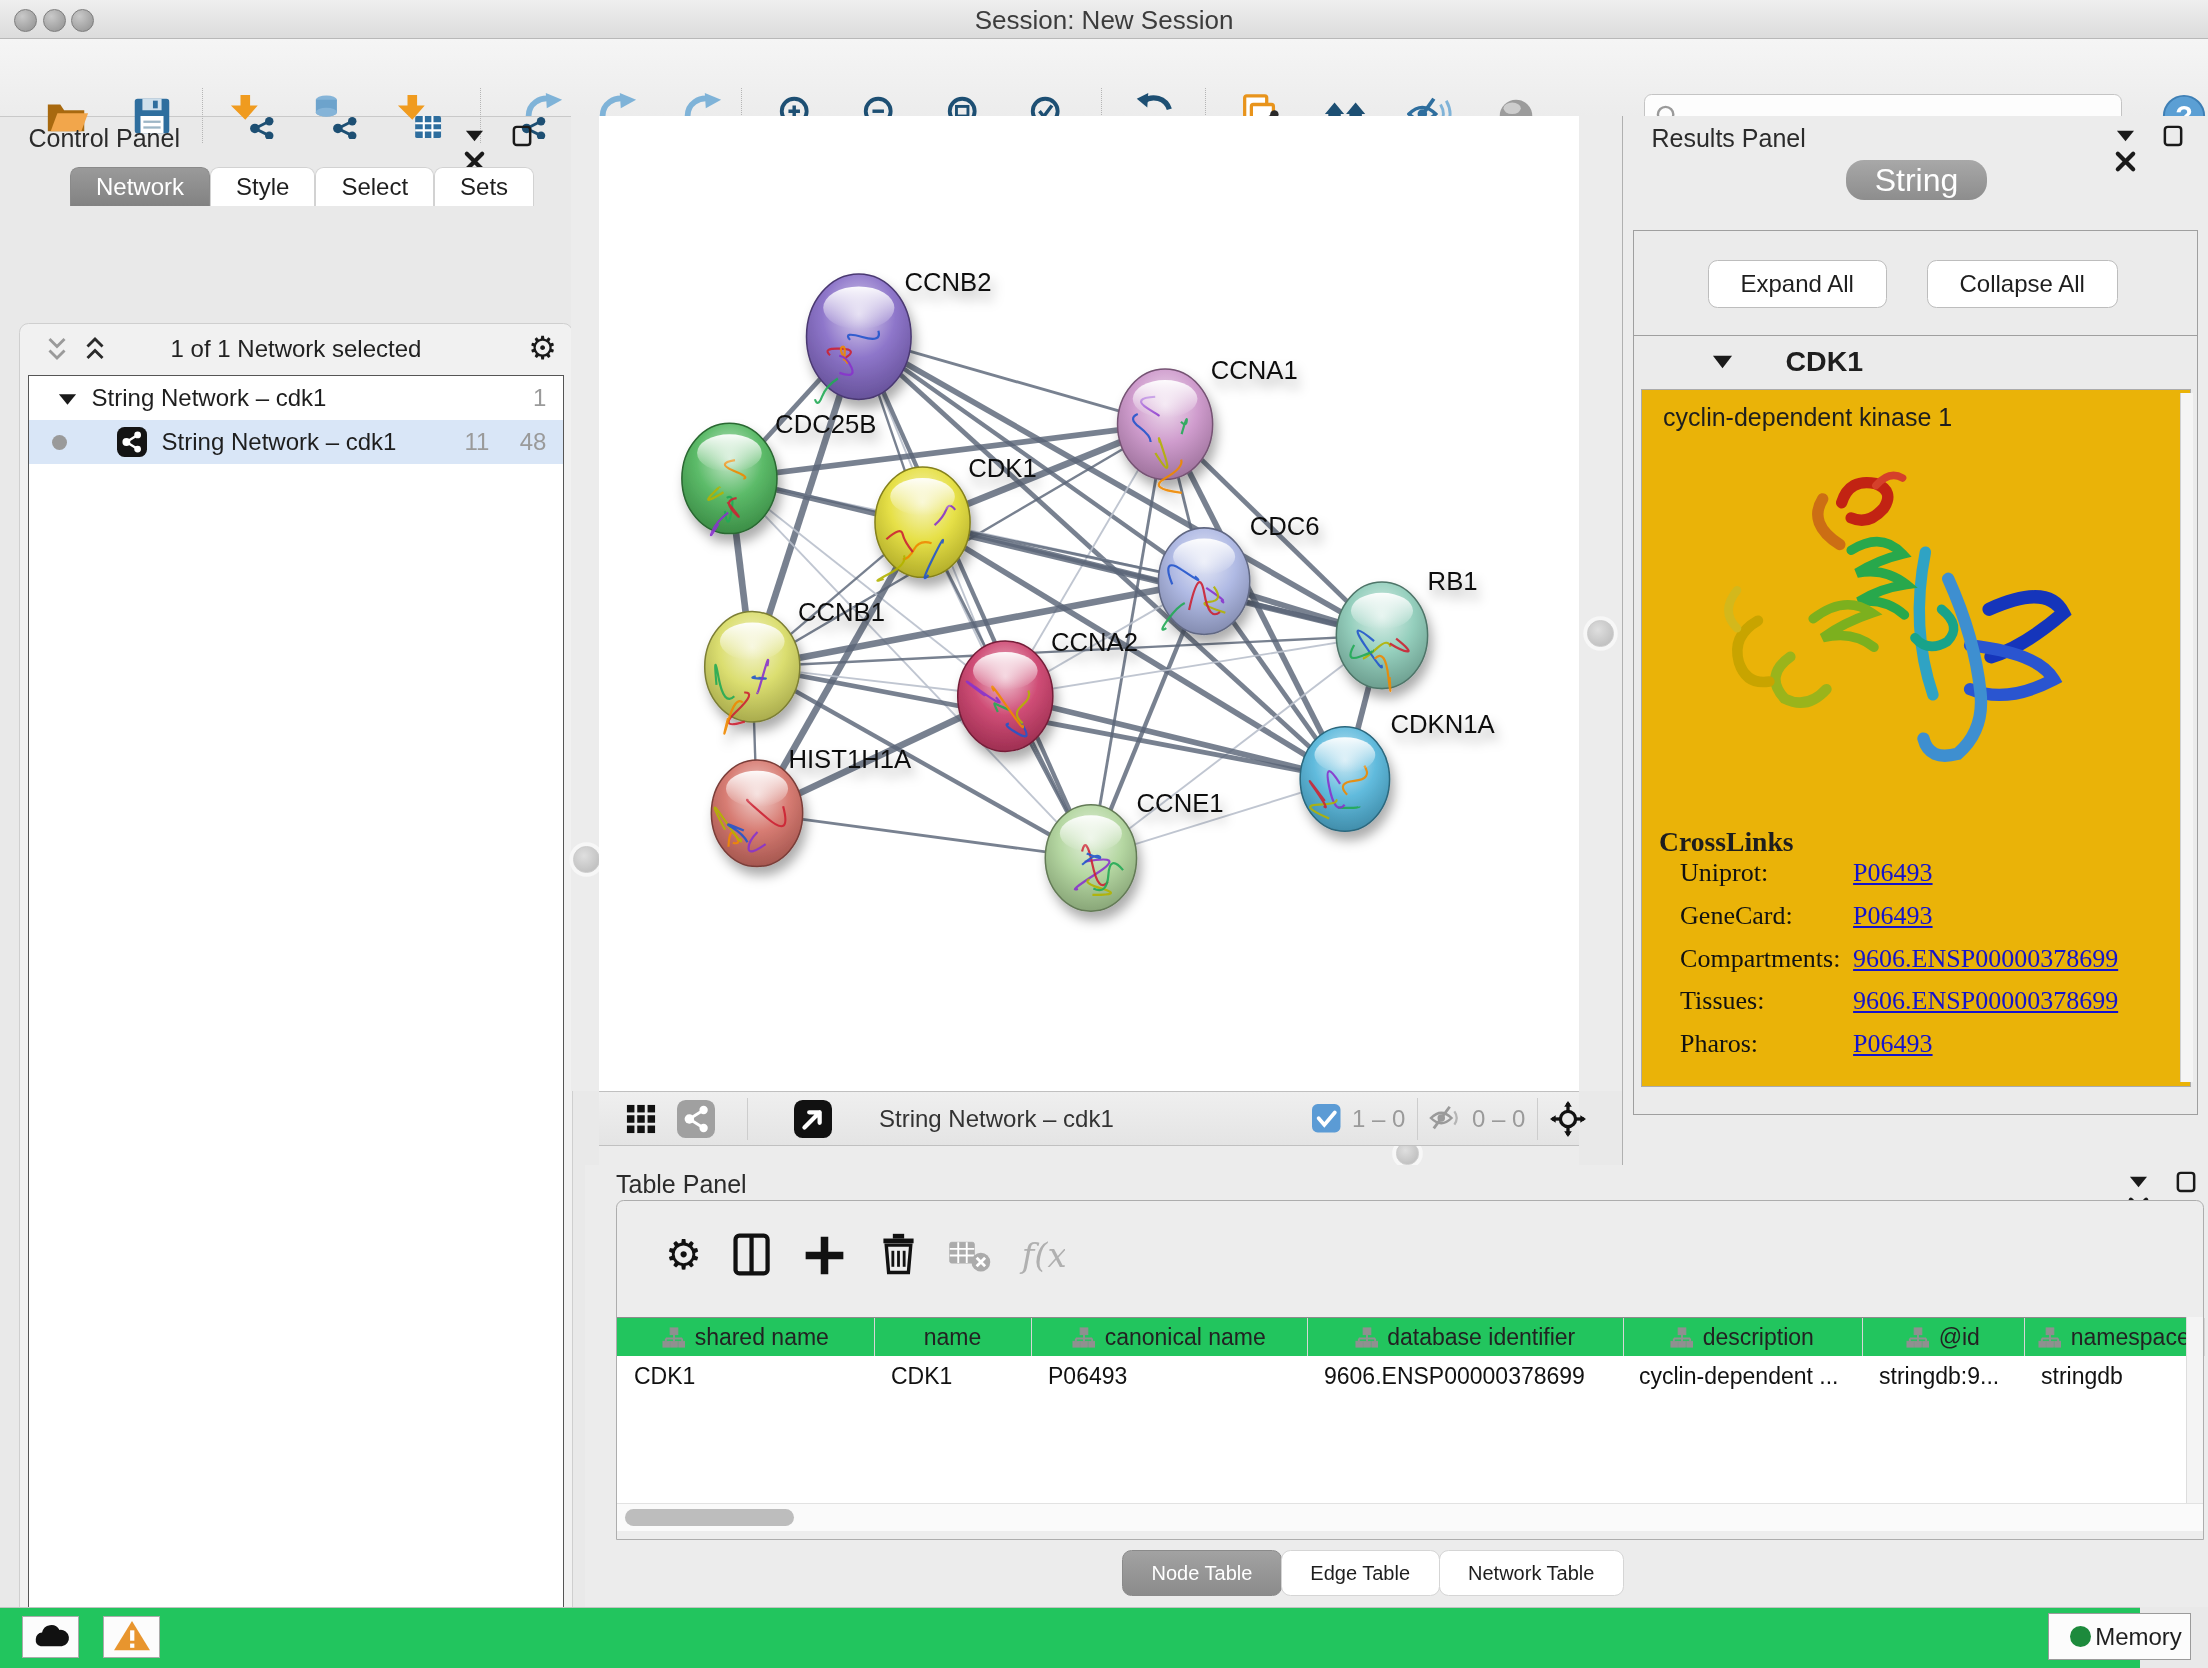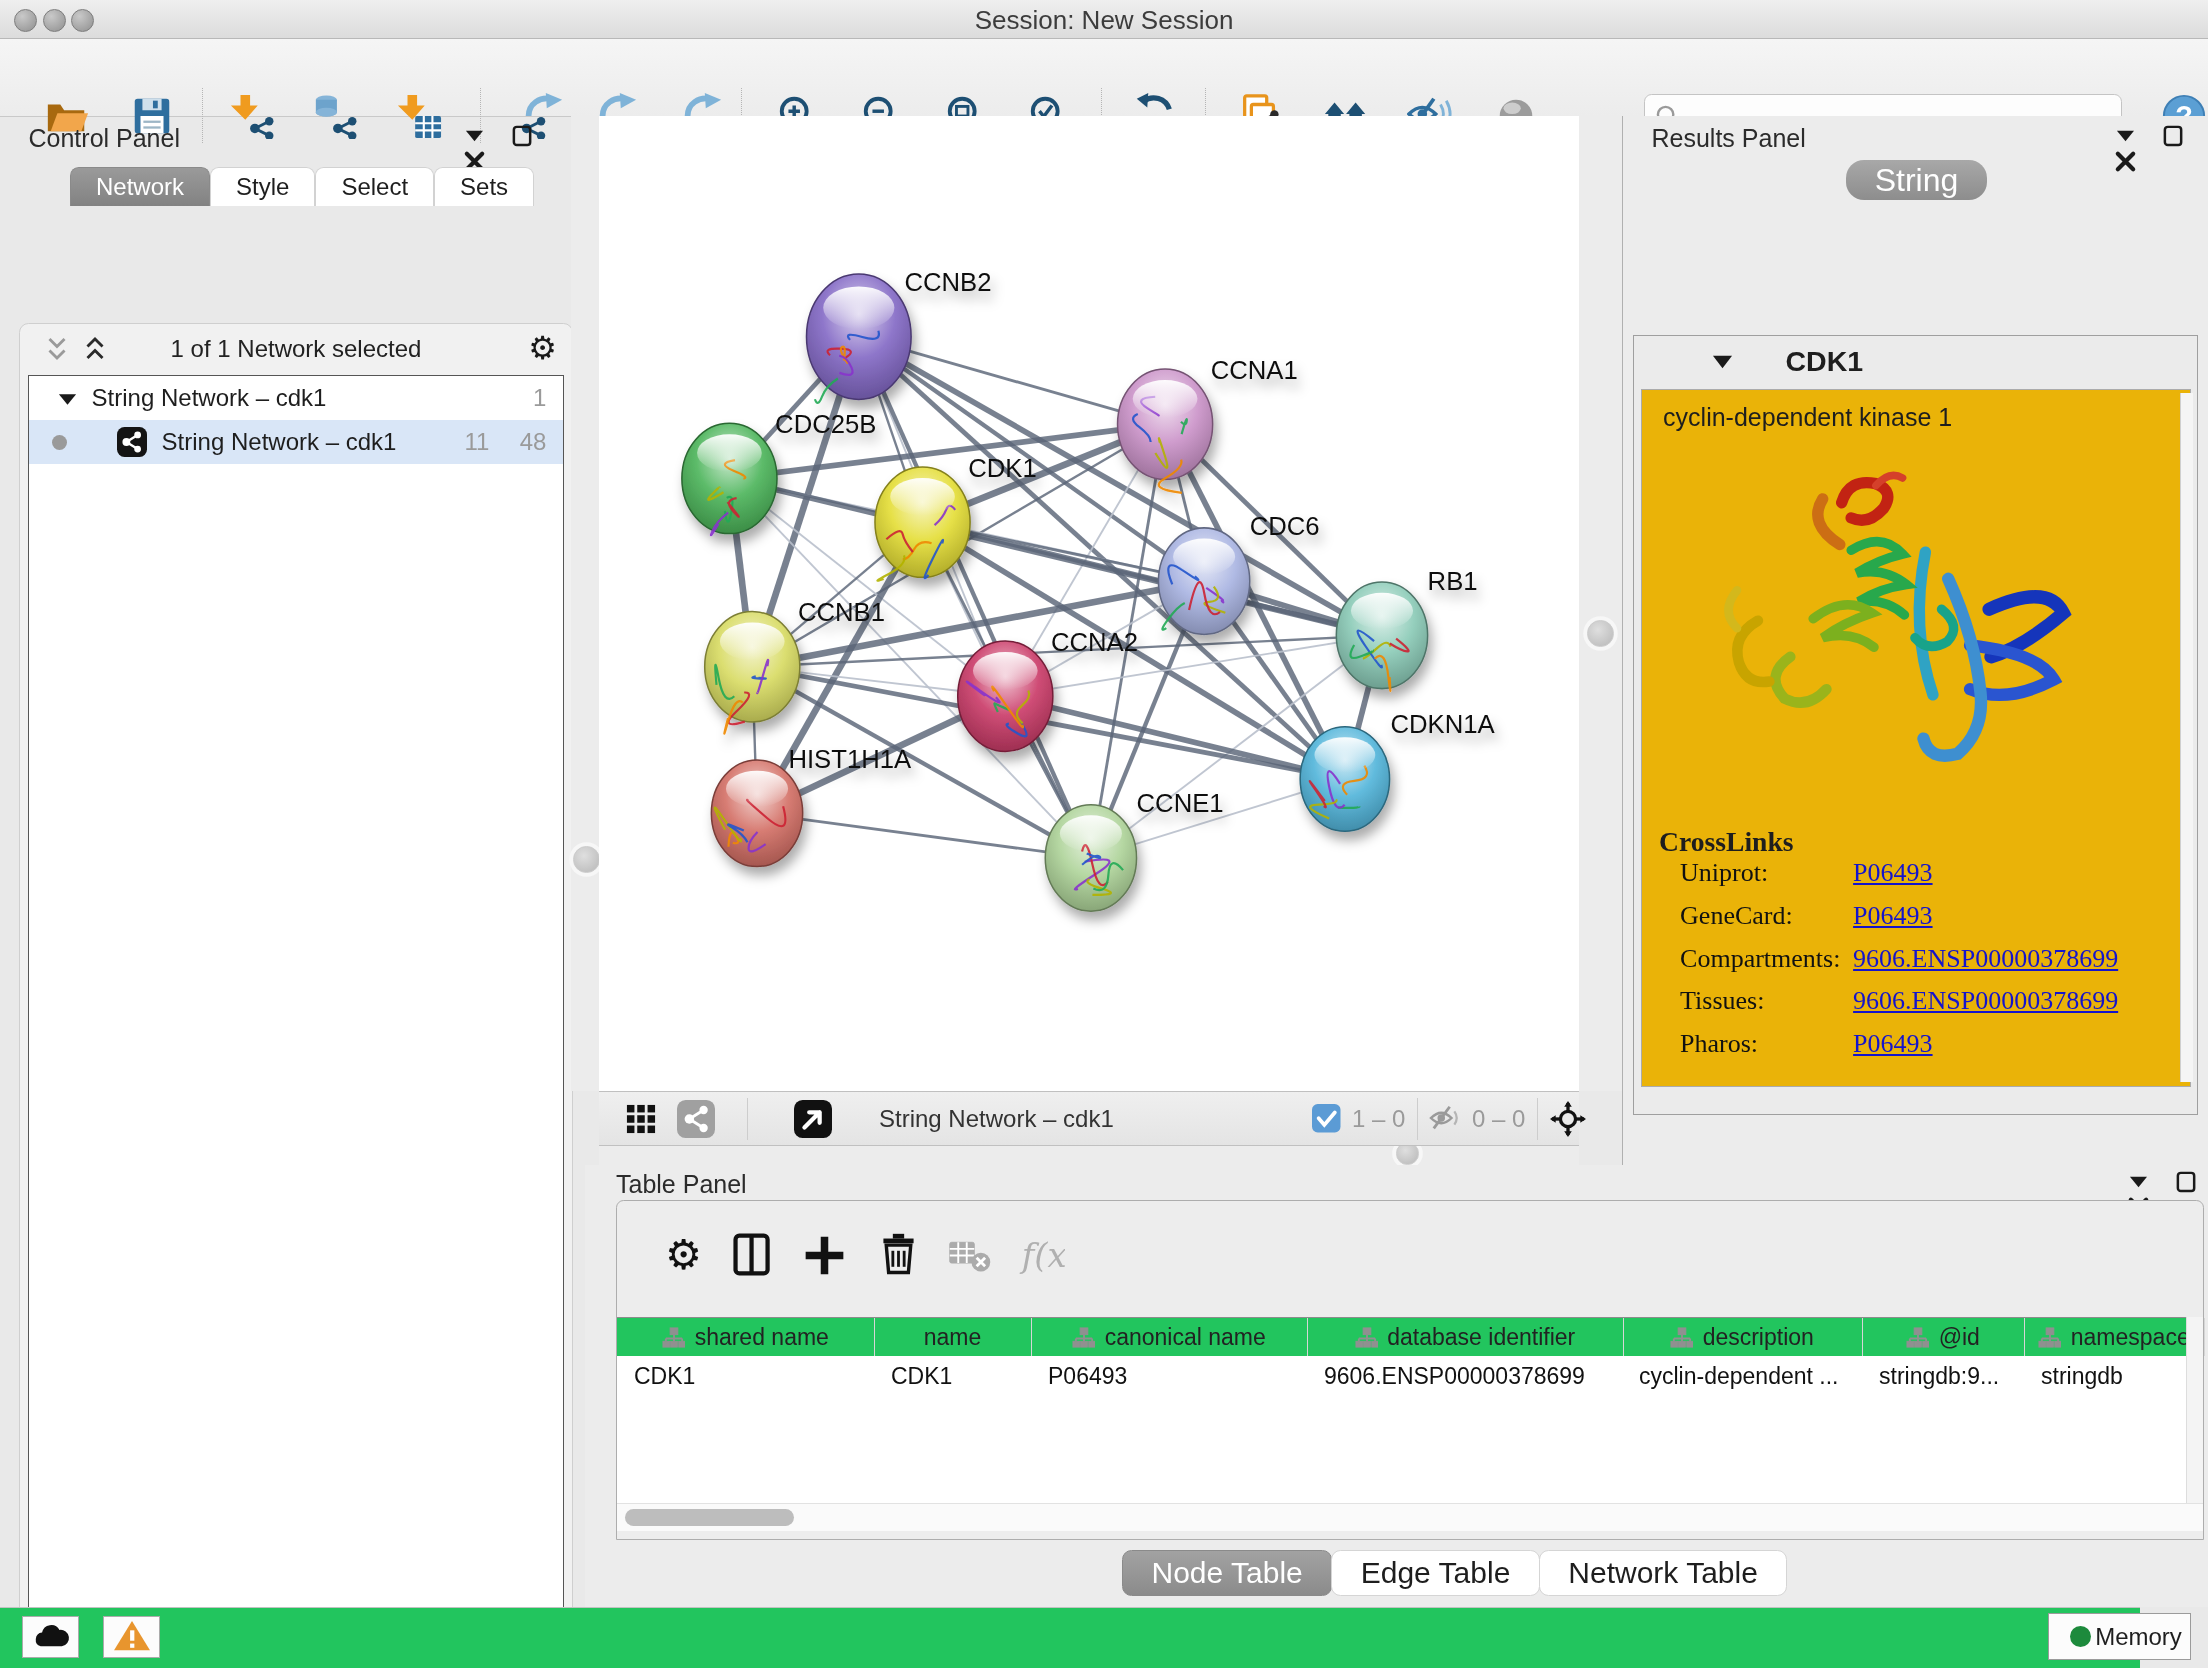--- a/index.html
+++ b/index.html
@@ -67,21 +67,21 @@
   .thcell{position:absolute;height:38px;line-height:38px;font-size:23px;color:#222;
     border-right:1px solid #d6d6d6;white-space:nowrap;overflow:hidden;text-align:center;}
   .trowdata{position:absolute;left:0;top:155px;width:100%;height:41px;background:#fff;}
   .tdcell{position:absolute;height:41px;line-height:41px;font-size:23px;color:#111;
     white-space:nowrap;overflow:hidden;padding-left:17px;box-sizing:border-box;}
   .twhite{position:absolute;left:0;top:196px;width:100%;height:107px;background:#fff;}
   .hscroll{position:absolute;left:0;top:302px;width:100%;height:27px;background:#fafafa;border-top:1px solid #e2e2e2;}
   .hthumb{position:absolute;left:7.6px;top:4.8px;width:169px;height:17px;border-radius:8.6px;background:#bdbdbd;}
   .vscroll{position:absolute;right:0;top:116px;width:16px;height:186px;background:#f4f4f4;border-left:1px solid #ddd;}
   .ttabs{position:absolute;left:537px;top:385px;height:44px;}
-  .ttab{display:inline-block;height:44px;line-height:44px;padding:0 28.5px;font-size:30px;background:#fff;
+  .ttab{display:inline-block;height:44px;line-height:44px;padding:0 28.5px;font-size:20px;background:#fff;
     border:1px solid #d5d5d5;border-radius:9.5px;margin-right:-1px;}
   .ttab.sel{background:linear-gradient(#a2a2a2,#8b8b8b);color:#fff;border-color:#8a8a8a;}
   
   .statusbar{left:0;top:1607px;width:2140px;height:61px;background:#22c55e;border-top:1.9px solid #c2c2c2;}
   .sbtn{top:7.6px;width:55px;height:40px;background:#fcfcfc;border:1.9px solid #ababab;text-align:center;}
   .membtn{left:2048px;top:4.8px;width:141px;height:45px;background:#fcfcfc;border:1.9px solid #9b9b9b;
     font-size:24px;line-height:45px;text-align:center;}
   .memdot{position:absolute;left:21px;top:12.4px;width:21px;height:21px;border-radius:50%;background:#1d8a3c;}
   .memtxt{margin-left:38px;}
 </style>
@@ -591,20 +591,24 @@
   <div class="abs ptitle" style="left:28.5px;top:7.6px">Results Panel</div>
   <div class="abs win-controls" style="left:466px;top:7.6px"><span><svg width="23" height="19" viewBox="0 0 24 20">
           <path d="M3 5 h18 l-9 11 z" fill="#1a1a1a"></path>
         </svg></span><span><svg width="23" height="23" viewBox="0 0 24 24">
           <rect x="3" y="3" width="17" height="19" rx="3" fill="none" stroke="#1a1a1a" stroke-width="2.6"></rect>
         </svg></span><span><svg width="23" height="23" viewBox="0 0 24 24">
           <path d="M4 4 L20 20 M20 4 L4 20" stroke="#1a1a1a" stroke-width="4.4" stroke-linecap="round"></path>
         </svg></span></div>
   <div class="abs" style="left:0;top:44px;width:100%;text-align:center">
     <span class="stringtab">String</span>
+  </div>
+  <div class="abs rbox" style="left:9.5px;top:114px;width:563px;height:105px">
+    <span class="rbtn abs" style="left:74px;top:28.5px">Expand All</span>
+    <span class="rbtn abs" style="left:293px;top:28.5px">Collapse All</span>
   </div>
   <div class="abs rbox" style="left:9.5px;top:219px;width:563px;height:778px">
     <div style="height:53px;position:relative">
       <span class="abs" style="left:76px;top:16px">
         <svg width="25" height="21" viewBox="0 0 26 22">
             <path d="M3 4 h20 l-10 13 z" fill="#1a1a1a"></path>
           </svg></span>
       <span class="abs cdk-head" style="left:152px;top:8.6px">CDK1</span>
     </div>
     <div class="abs" style="left:7.6px;top:53px;width:548px;height:696px;background:#eab308;border:1px solid #ababab">

